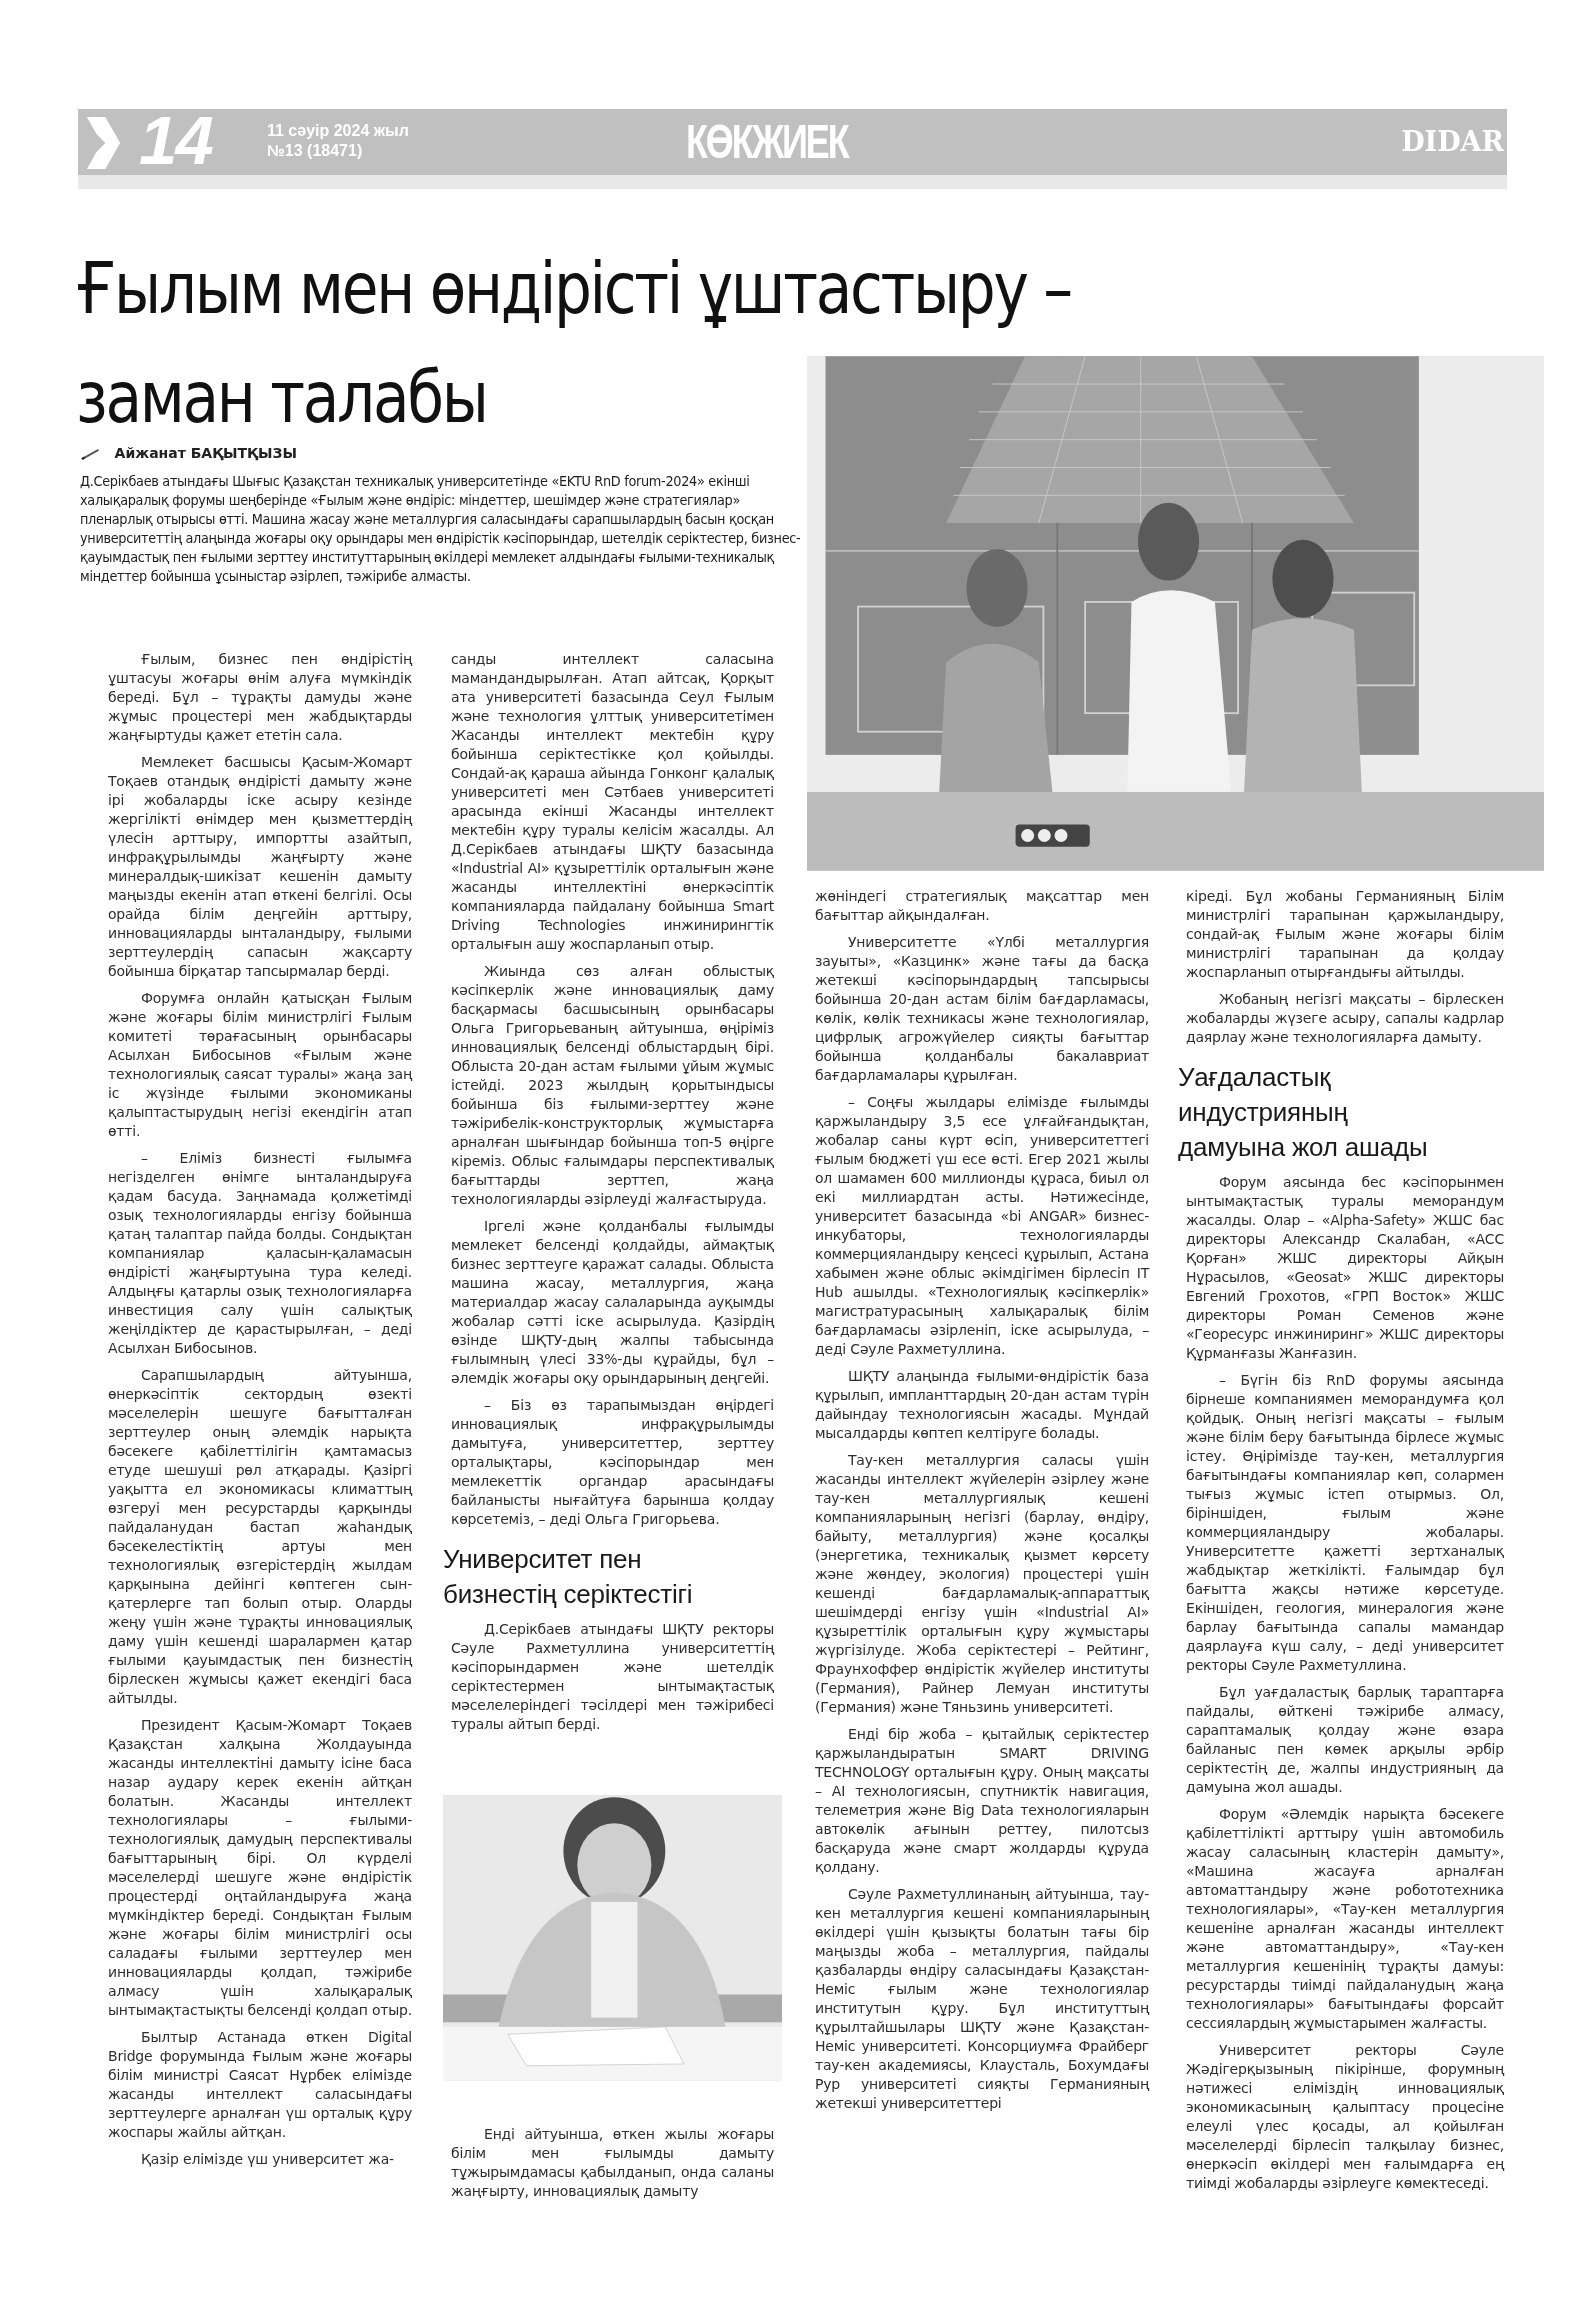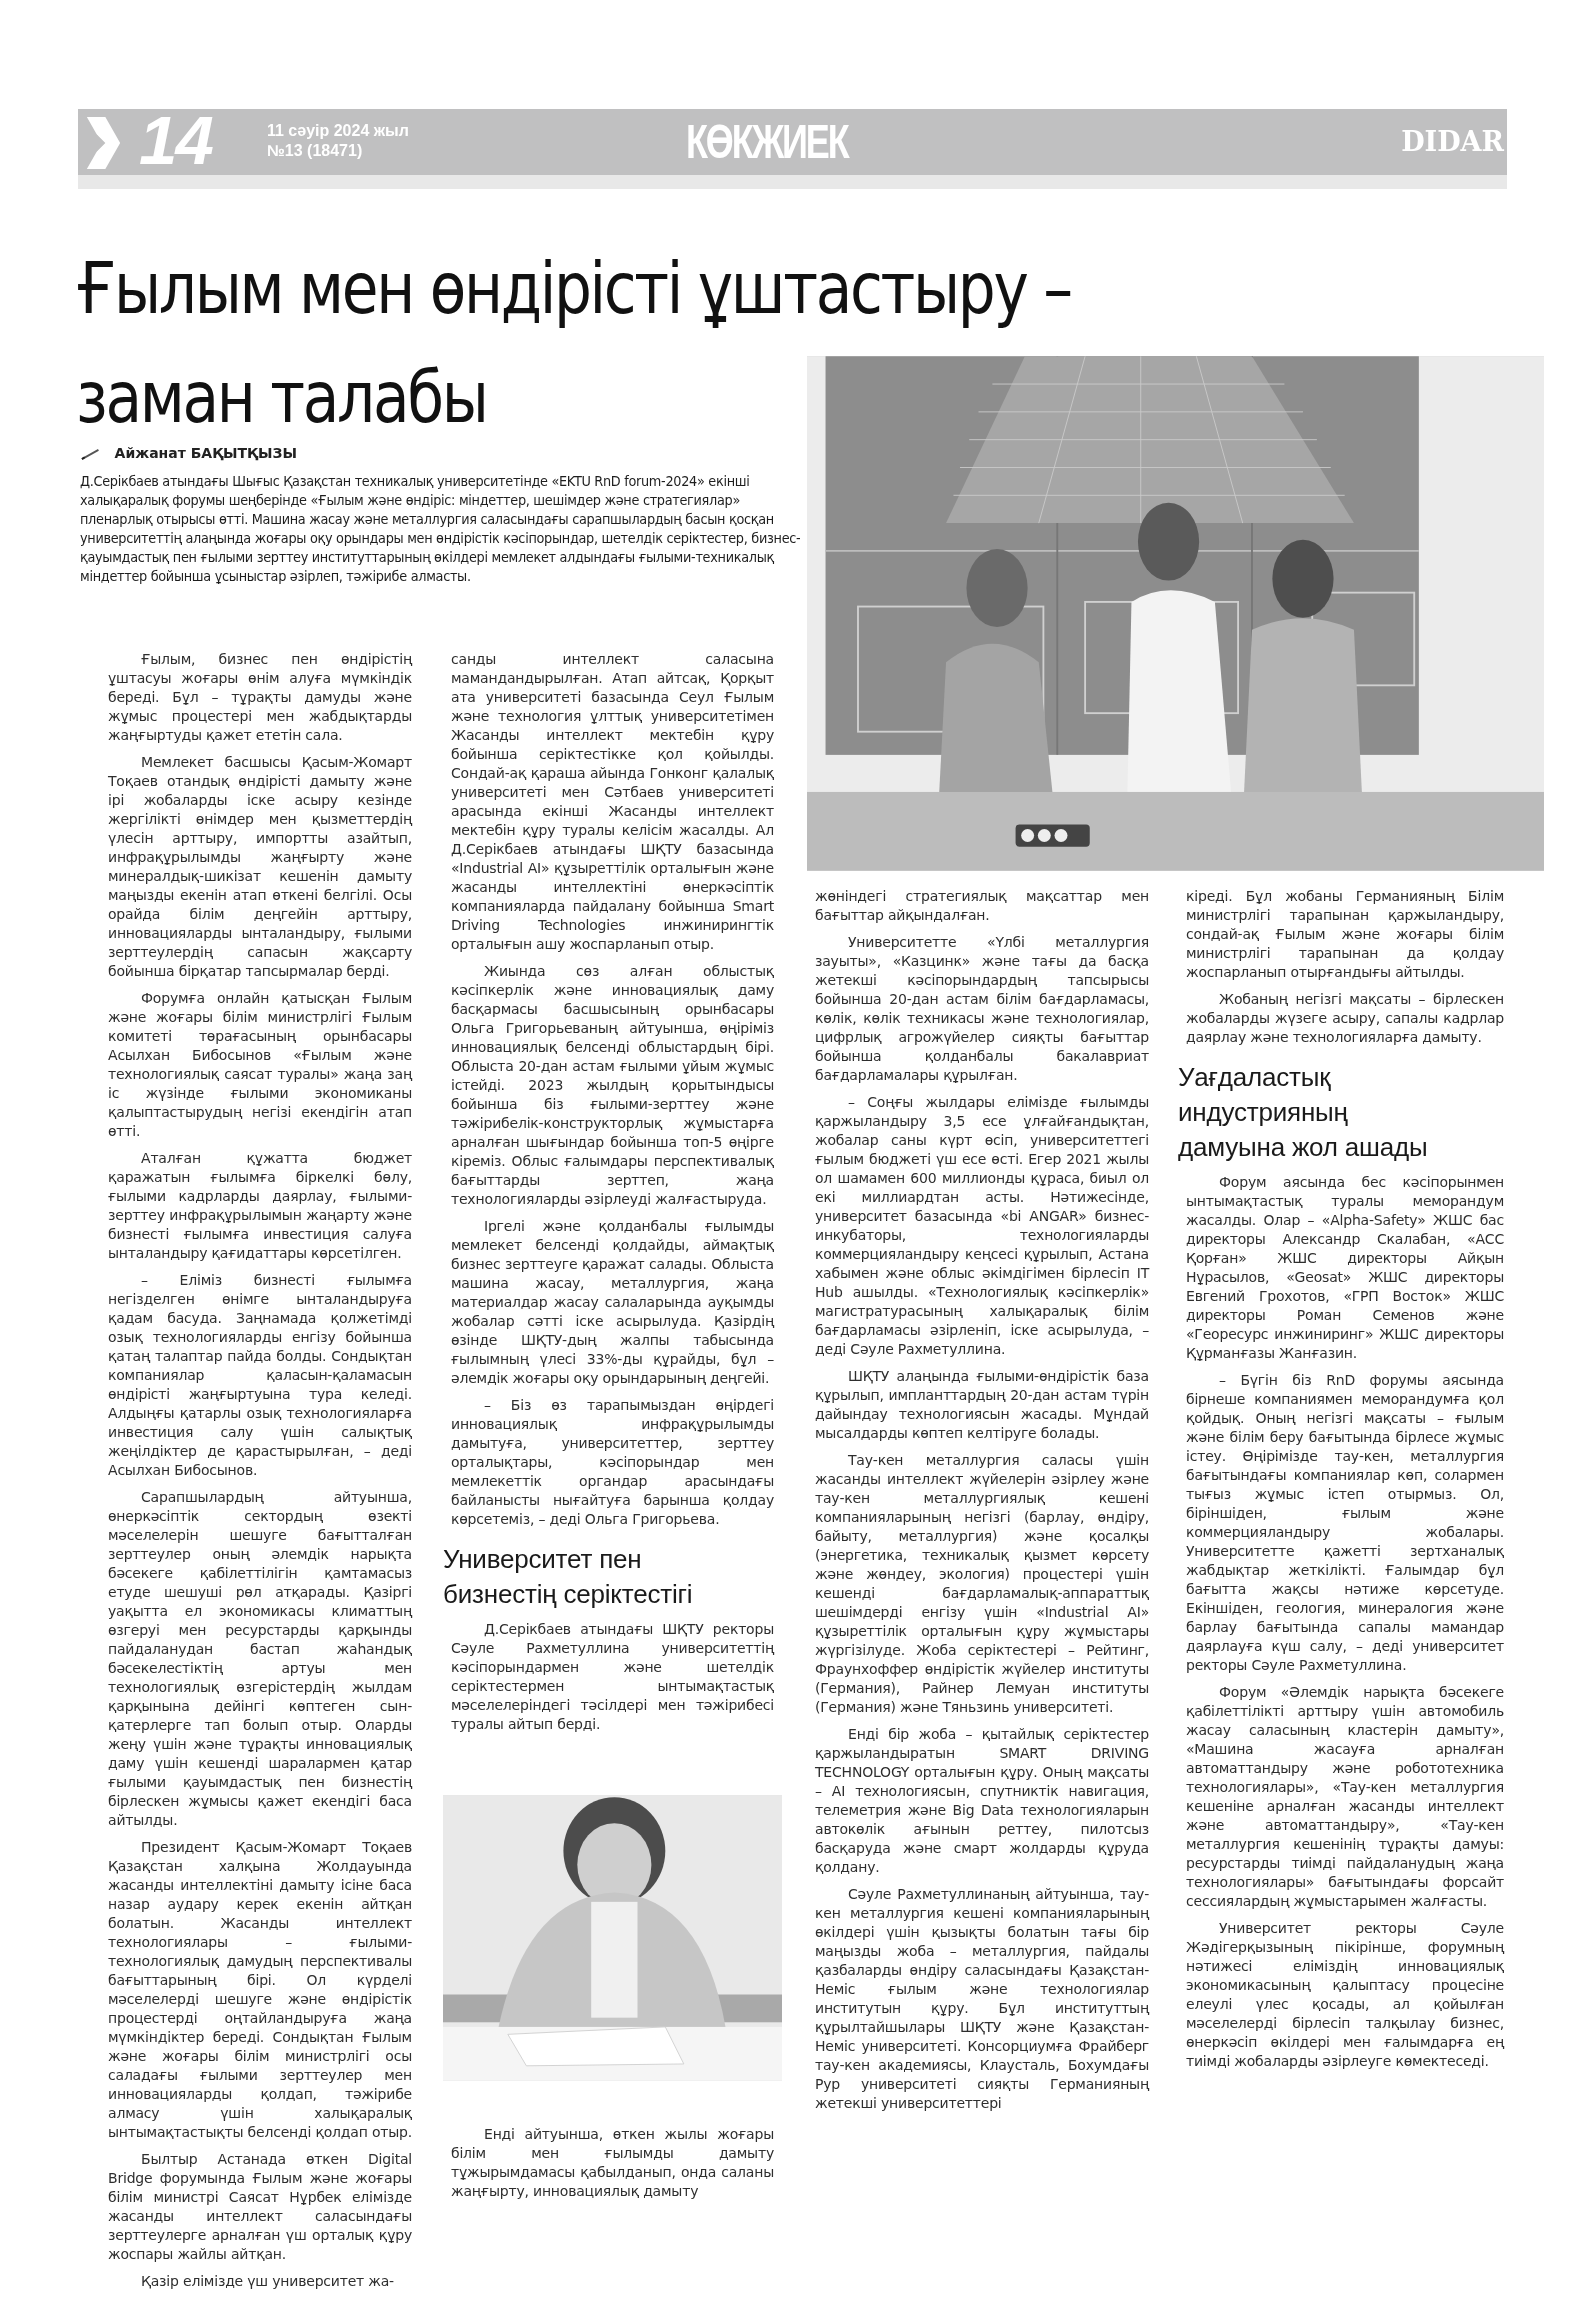--- a/index.html
+++ b/index.html
@@ -110,21 +110,20 @@
     <circle cx="238" cy="517" r="7" fill="#eee"></circle>
       <circle cx="256" cy="517" r="7" fill="#eee"></circle>
       <circle cx="274" cy="517" r="7" fill="#eee"></circle>
   </svg>
 </div>
 
 <div class="col col1">
   <p>Ғылым, бизнес пен өндірістің ұштасуы жоғары өнім алуға мүмкіндік береді. Бұл – тұрақты дамуды және жұмыс процестері мен жабдықтарды жаңғыртуды қажет ететін сала.</p>
   <p>Мемлекет басшысы Қасым-Жомарт Тоқаев отандық өндірісті дамыту және ірі жобаларды іске асыру кезінде жергілікті өнімдер мен қызметтердің үлесін арттыру, импортты азайтып, инфрақұрылымды жаңғырту және минералдық-шикізат кешенін дамыту маңызды екенін атап өткені белгілі. Осы орайда білім деңгейін арттыру, инновацияларды ынталандыру, ғылыми зерттеулердің сапасын жақсарту бойынша бірқатар тапсырмалар берді.</p>
   <p>Форумға онлайн қатысқан Ғылым және жоғары білім министрлігі Ғылым комитеті төрағасының орынбасары Асылхан Бибосынов «Ғылым және технологиялық саясат туралы» жаңа заң іс жүзінде ғылыми экономиканы қалыптастырудың негізі екендігін атап өтті.</p>
-  <p>Аталған құжатта бюджет қаражатын ғылымға біркелкі бөлу, ғылыми кадрларды даярлау, ғылыми-зерттеу инфрақұрылымын жаңарту және бизнесті ғылымға инвестиция салуға ынталандыру қағидаттары көрсетілген.</p>
   <p>– Еліміз бизнесті ғылымға негізделген өнімге ынталандыруға қадам басуда. Заңнамада қолжетімді озық технологияларды енгізу бойынша қатаң талаптар пайда болды. Сондықтан компаниялар қаласын-қаламасын өндірісті жаңғыртуына тура келеді. Алдыңғы қатарлы озық технологияларға инвестиция салу үшін салықтық жеңілдіктер де қарастырылған, – деді Асылхан Бибосынов.</p>
   <p>Сарапшылардың айтуынша, өнеркәсіптік сектордың өзекті мәселелерін шешуге бағытталған зерттеулер оның әлемдік нарықта бәсекеге қабілеттілігін қамтамасыз етуде шешуші рөл атқарады. Қазіргі уақытта ел экономикасы климаттың өзгеруі мен ресурстарды қарқынды пайдаланудан бастап жаһандық бәсекелестіктің артуы мен технологиялық өзгерістердің жылдам қарқынына дейінгі көптеген сын-қатерлерге тап болып отыр. Оларды жеңу үшін және тұрақты инновациялық даму үшін кешенді шаралармен қатар ғылыми қауымдастық пен бизнестің бірлескен жұмысы қажет екендігі баса айтылды.</p>
   <p>Президент Қасым-Жомарт Тоқаев Қазақстан халқына Жолдауында жасанды интеллектіні дамыту ісіне баса назар аудару керек екенін айтқан болатын. Жасанды интеллект технологиялары – ғылыми-технологиялық дамудың перспективалы бағыттарының бірі. Ол күрделі мәселелерді шешуге және өндірістік процестерді оңтайландыруға жаңа мүмкіндіктер береді. Сондықтан Ғылым және жоғары білім министрлігі осы саладағы ғылыми зерттеулер мен инновацияларды қолдап, тәжірибе алмасу үшін халықаралық ынтымақтастықты белсенді қолдап отыр.</p>
   <p>Былтыр Астанада өткен Digital Bridge форумында Ғылым және жоғары білім министрі Саясат Нұрбек елімізде жасанды интеллект саласындағы зерттеулерге арналған үш орталық құру жоспары жайлы айтқан.</p>
   <p>Қазір елімізде үш университет жа-</p>
 </div>
 
 <div class="col col2">
   <p class="noindent">санды интеллект саласына мамандандырылған. Атап айтсақ, Қорқыт ата университеті базасында Сеул Ғылым және технология ұлттық университетімен Жасанды интеллект мектебін құру бойынша серіктестікке қол қойылды. Сондай-ақ қараша айында Гонконг қалалық университеті мен Сәтбаев университеті арасында екінші Жасанды интеллект мектебін құру туралы келісім жасалды. Ал Д.Серікбаев атындағы ШҚТУ базасында «Industrial AI» құзыреттілік орталығын және жасанды интеллектіні өнеркәсіптік компанияларда пайдалану бойынша Smart Driving Technologies инжинирингтік орталығын ашу жоспарланып отыр.</p>
   <p>Жиында сөз алған облыстық кәсіпкерлік және инновациялық даму басқармасы басшысының орынбасары Ольга Григорьеваның айтуынша, өңіріміз инновациялық белсенді облыстардың бірі. Облыста 20-дан астам ғылыми ұйым жұмыс істейді. 2023 жылдың қорытындысы бойынша біз ғылыми-зерттеу және тәжірибелік-конструкторлық жұмыстарға арналған шығындар бойынша топ-5 өңірге кіреміз. Облыс ғалымдары перспективалық бағыттарды зерттеп, жаңа технологияларды әзірлеуді жалғастыруда.</p>
@@ -167,16 +166,17 @@
 <div class="col col4">
   <p class="noindent">кіреді. Бұл жобаны Германияның Білім министрлігі тарапынан қаржыландыру, сондай-ақ Ғылым және жоғары білім министрлігі тарапынан да қолдау жоспарланып отырғандығы айтылды.</p>
   <p>Жобаның негізгі мақсаты – бірлескен жобаларды жүзеге асыру, сапалы кадрлар даярлау және технологияларға дамыту.</p>
   <div class="subhead">
     <div>Уағдаластық</div>
     <div>индустрияның</div>
     <div>дамуына жол ашады</div>
   </div>
   <p>Форум аясында бес кәсіпорынмен ынтымақтастық туралы меморандум жасалды. Олар – «Alpha-Safety» ЖШС бас директоры Александр Скалабан, «АСС Қорған» ЖШС директоры Айқын Нұрасылов, «Geosat» ЖШС директоры Евгений Грохотов, «ГРП Восток» ЖШС директоры Роман Семенов және «Георесурс инжиниринг» ЖШС директоры Құрманғазы Жанғазин.</p>
   <p>– Бүгін біз RnD форумы аясында бірнеше компаниямен меморандумға қол қойдық. Оның негізгі мақсаты – ғылым және білім беру бағытында бірлесе жұмыс істеу. Өңірімізде тау-кен, металлургия бағытындағы компаниялар көп, солармен тығыз жұмыс істеп отырмыз. Ол, біріншіден, ғылым және коммерцияландыру жобалары. Университетте қажетті зертханалық жабдықтар жеткілікті. Ғалымдар бұл бағытта жақсы нәтиже көрсетуде. Екіншіден, геология, минералогия және барлау бағытында сапалы мамандар даярлауға күш салу, – деді университет ректоры Сәуле Рахметуллина.</p>
+  <p>Бұл уағдаластық барлық тараптарға пайдалы, өйткені тәжірибе алмасу, сараптамалық қолдау және өзара байланыс пен көмек арқылы әрбір серіктестің де, жалпы индустрияның да дамуына жол ашады.</p>
   <p>Форум «Әлемдік нарықта бәсекеге қабілеттілікті арттыру үшін автомобиль жасау саласының кластерін дамыту», «Машина жасауға арналған автоматтандыру және робототехника технологиялары», «Тау-кен металлургия кешеніне арналған жасанды интеллект және автоматтандыру», «Тау-кен металлургия кешенінің тұрақты дамуы: ресурстарды тиімді пайдаланудың жаңа технологиялары» бағытындағы форсайт сессиялардың жұмыстарымен жалғасты.</p>
   <p>Университет ректоры Сәуле Жәдігерқызының пікірінше, форумның нәтижесі еліміздің инновациялық экономикасының қалыптасу процесіне елеулі үлес қосады, ал қойылған мәселелерді бірлесіп талқылау бизнес, өнеркәсіп өкілдері мен ғалымдарға ең тиімді жобаларды әзірлеуге көмектеседі.</p>
 </div>
 
 
 </body></html>

